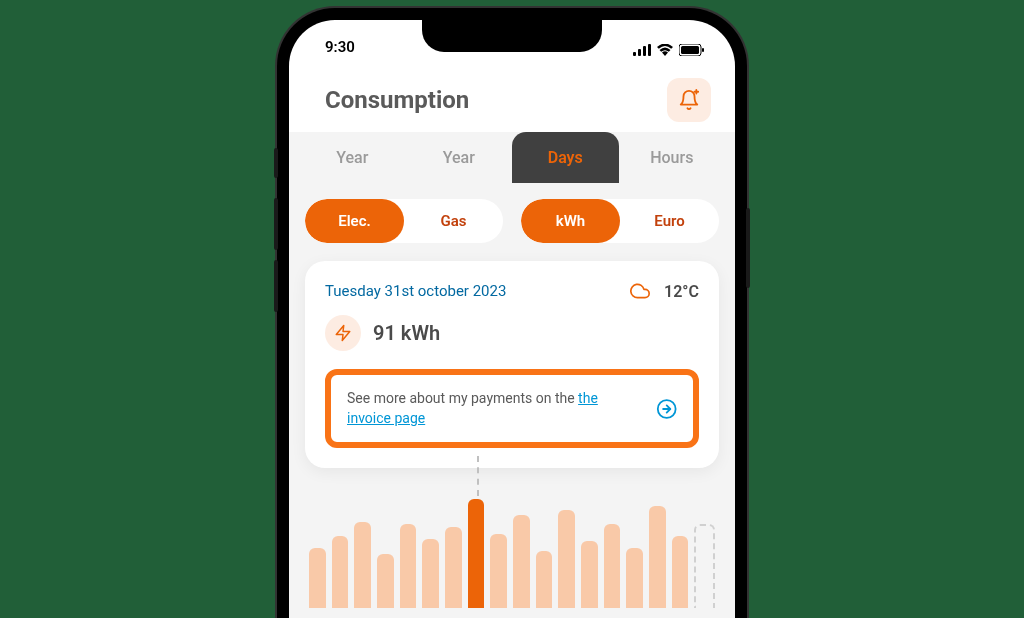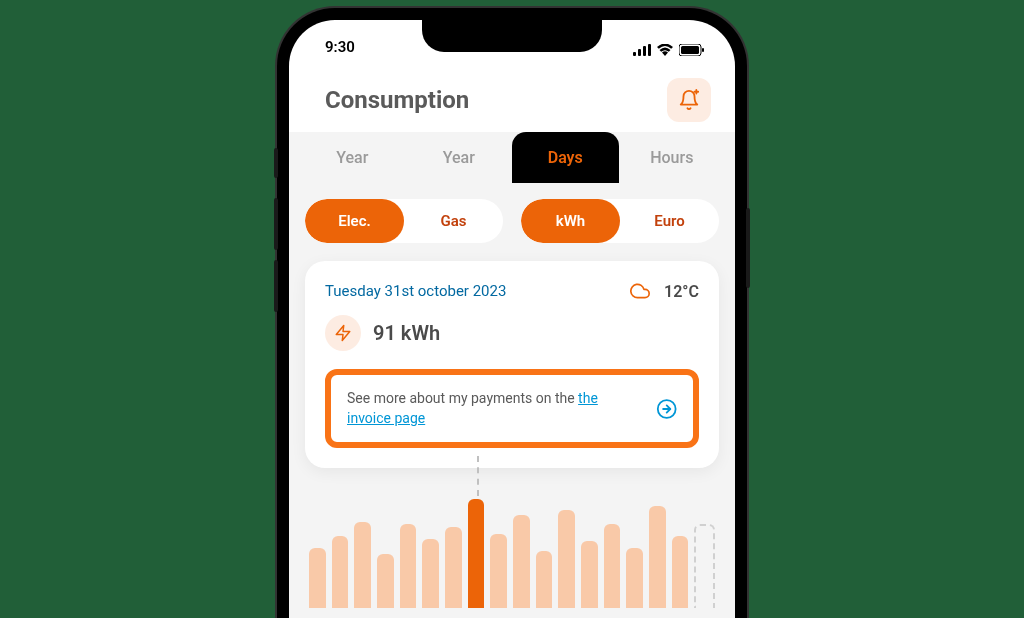--- a/index.html
+++ b/index.html
@@ -85,21 +85,21 @@
     flex: 1;
     text-align: center;
     padding: 16px 0;
     font-size: 16px;
     color: #9a9a9a;
     font-weight: 500;
     cursor: pointer;
   }
   .tab.active {
     color: #ec6408;
-    background: #000000;
+    background: #404040;
     border-radius: 14px 14px 0 0;
     font-weight: 600;
   }
   .content {
     background: #f4f4f4;
     padding: 16px;
   }
   .seg-row {
     display: flex;
     gap: 18px;

